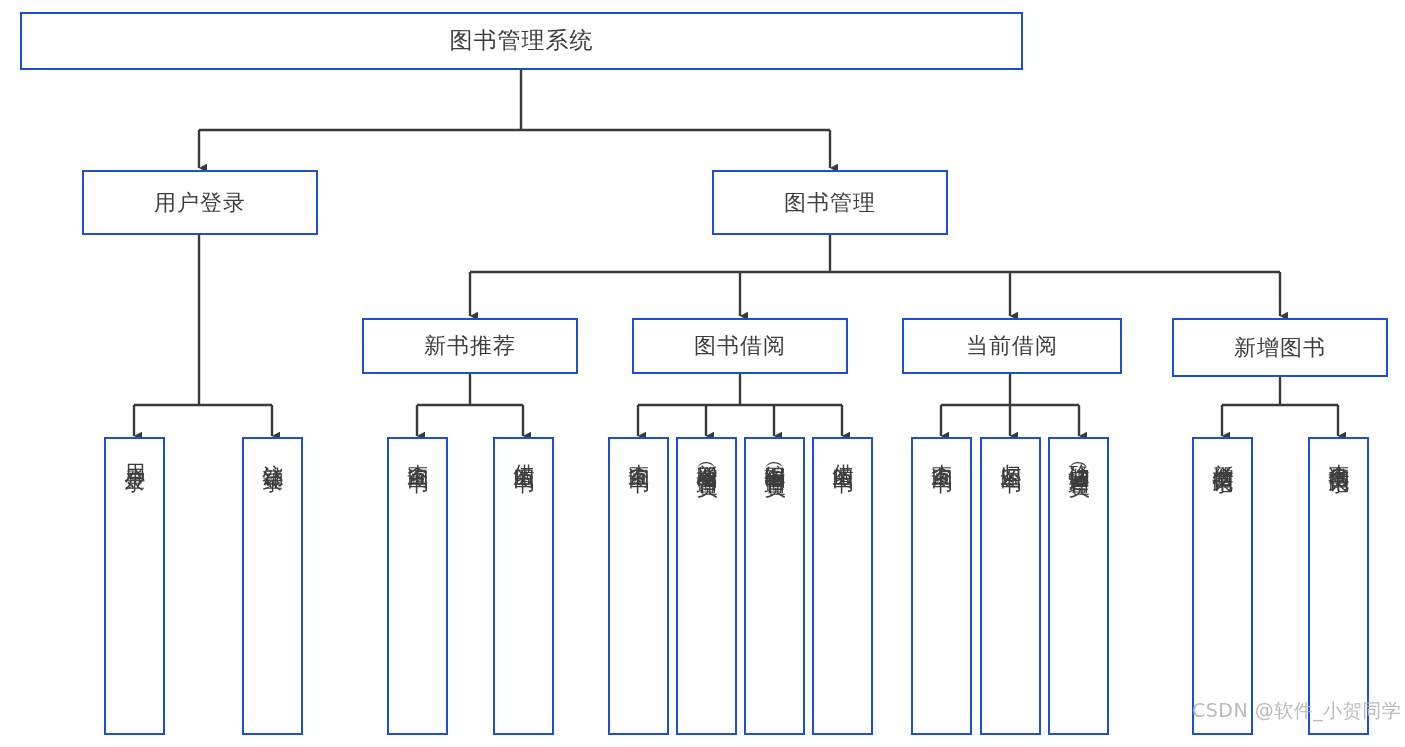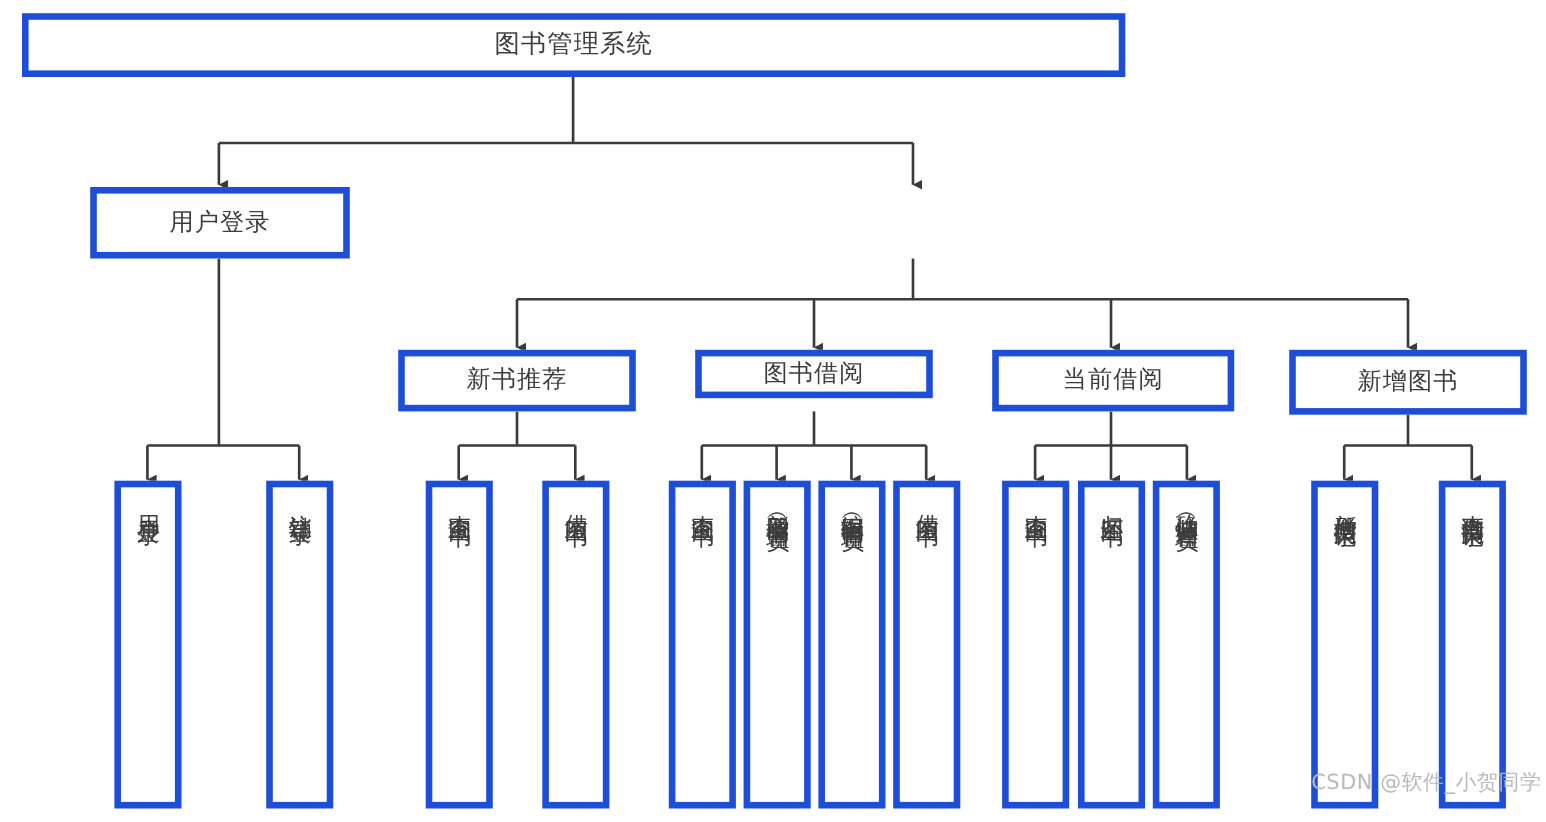--- a/index.html
+++ b/index.html
@@ -23,21 +23,21 @@
     left: 0;
     top: 0;
     width: 1405px;
     height: 747px;
     pointer-events: none;
   }
   .node {
     position: absolute;
     box-sizing: border-box;
     background: #ffffff;
-    border: 6px solid #1d4ed8;
+    border: 2px solid #1d4ed8;
     display: flex;
     align-items: center;
     justify-content: center;
     color: #3d3d3d;
     font-size: 22px;
     line-height: 1.18;
     letter-spacing: 1px;
     z-index: 2;
   }
   .node.root {
@@ -146,26 +146,29 @@
   </svg>
 
   <div class="node root" style="left:20px; top:12px; width:1003px; height:58px;">
     <span>图书管理系统</span>
   </div>
 
   <div class="node level1" style="left:82px; top:170px; width:236px; height:65px;">
     <span>用户登录</span>
   </div>
 
+  <div class="node level1" style="left:712px; top:170px; width:236px; height:65px;">
+    <span>图书管理</span>
+  </div>
 
   <div class="node level2" style="left:362px; top:318px; width:216px; height:56px;">
     <span>新书推荐</span>
   </div>
 
-  <div class="node level2" style="left:632px; top:318px; width:216px; height:44px;">
+  <div class="node level2" style="left:632px; top:318px; width:216px; height:56px;">
     <span>图书借阅</span>
   </div>
 
   <div class="node level2" style="left:902px; top:318px; width:220px; height:56px;">
     <span>当前借阅</span>
   </div>
 
   <div class="node level2" style="left:1172px; top:318px; width:216px; height:59px;">
     <span>新增图书</span>
   </div>

